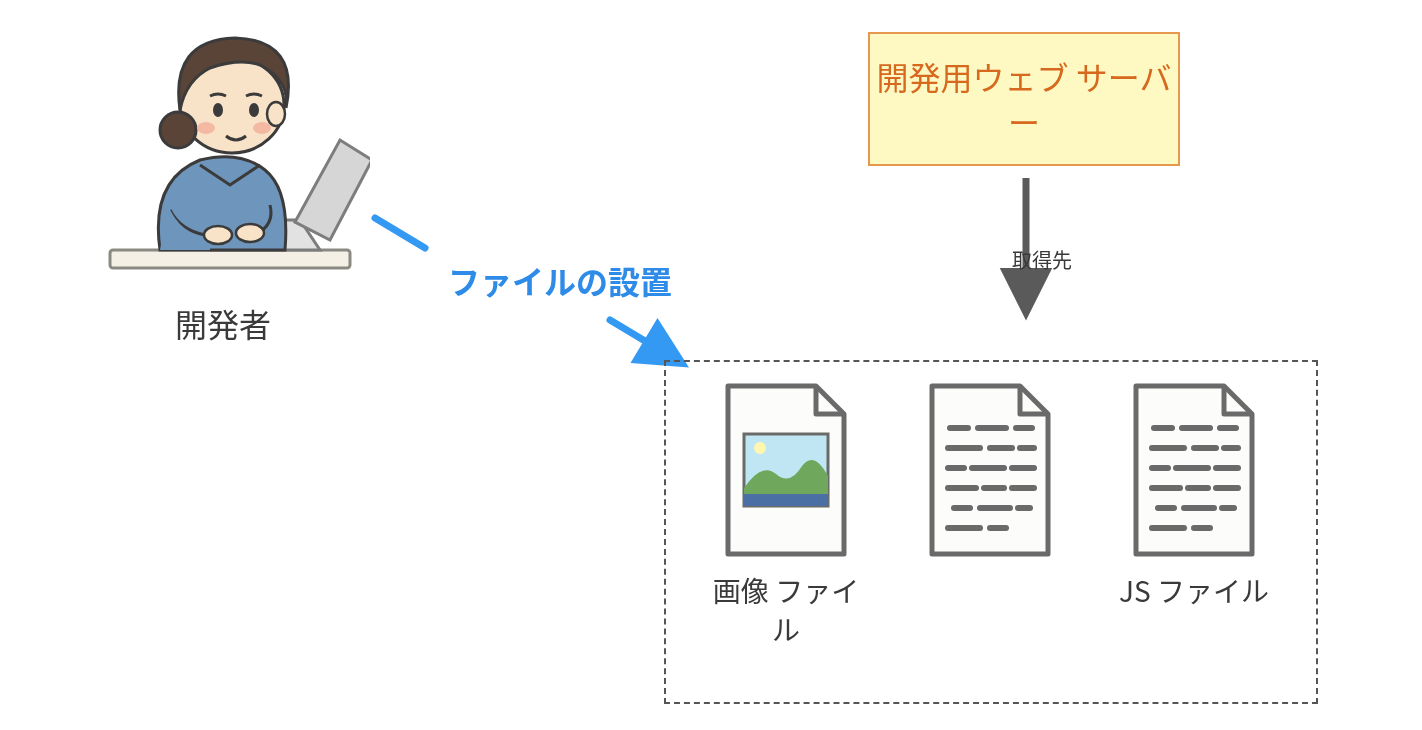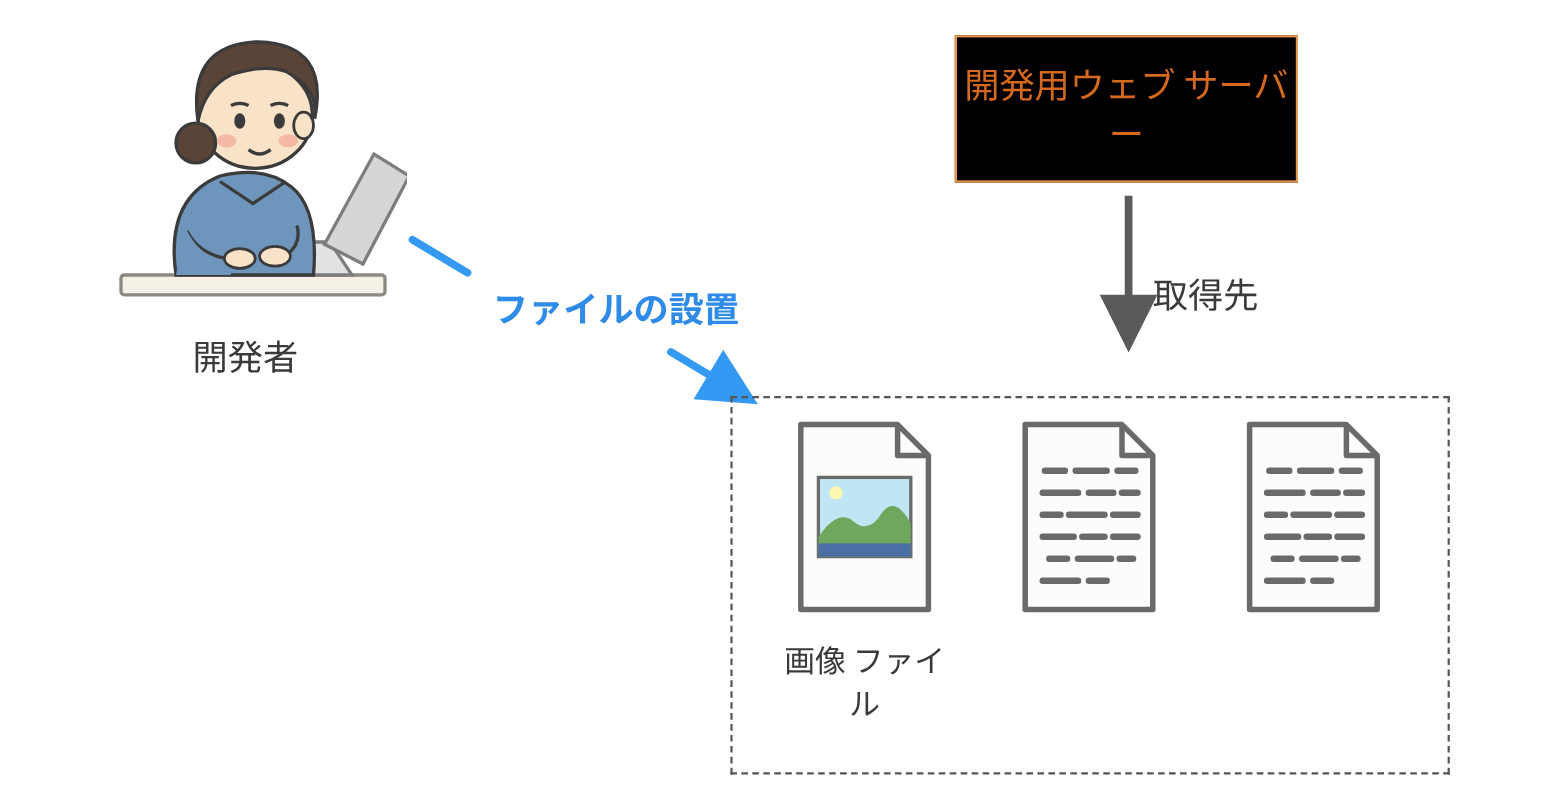--- a/index.html
+++ b/index.html
@@ -13,38 +13,38 @@
     overflow: hidden;
   }
   .label {
     position: absolute;
     color: #3a3a3a;
     white-space: pre;
     line-height: 1.35;
   }
   .server-box {
     position: absolute;
-    background: #000000;
+    background: #fef9c3;
     border: 2px solid #e6984d;
     color: #d6691e;
     display: flex;
     align-items: center;
     justify-content: center;
     text-align: center;
   }
   .files-box {
     position: absolute;
     border: 2px dashed #555555;
   }
   .file-slot {
     position: absolute;
     text-align: center;
   }
   .file-slot .cap {
-    margin-top: 16px;
+    margin-top: 6px;
     font-size: 28px;
     color: #3a3a3a;
     line-height: 1.4;
   }
   svg.abs { position: absolute; display: block; }
 </style>
 </head>
 <body>
 
 <svg class="abs" style="left:90px; top:10px;" width="280" height="290" viewBox="0 0 280 290">
@@ -96,21 +96,21 @@
 </div>
 
 <svg class="abs" style="left:996px; top:170px;" width="60" height="160" viewBox="0 0 60 160">
   <defs>
     <marker id="ahGray" viewBox="0 0 12 12" refX="9" refY="6" markerWidth="9" markerHeight="9" orient="auto-start-reverse">
       <path d="M1 1 L11 6 L1 11 Z" fill="#5a5a5a"></path>
     </marker>
   </defs>
   <line x1="30" y1="8" x2="30" y2="140" stroke="#5a5a5a" stroke-width="7" marker-end="url(#ahGray)"></line>
 </svg>
-<div class="label" style="left:1048px; top:246px; font-size:32px;">取得先</div>
+<div class="label" style="left:1012px; top:246px; font-size:20px;">取得先</div>
 
 <svg class="abs" style="left:365px; top:200px;" width="330" height="180" viewBox="0 0 330 180">
   <defs>
     <marker id="ahBlue" viewBox="0 0 12 12" refX="9" refY="6" markerWidth="9" markerHeight="9" orient="auto-start-reverse">
       <path d="M1 1 L11 6 L1 11 Z" fill="#3399f2"></path>
     </marker>
   </defs>
   <line x1="10" y1="18" x2="60" y2="48" stroke="#3399f2" stroke-width="7" stroke-linecap="round"></line>
   <line x1="245" y1="120" x2="315" y2="162" stroke="#3399f2" stroke-width="7" stroke-linecap="round" marker-end="url(#ahBlue)"></line>
 </svg>
@@ -175,13 +175,15 @@
       <line x1="28" y1="108" x2="56" y2="108"></line>
         <line x1="64" y1="108" x2="84" y2="108"></line>
         <line x1="92" y1="108" x2="114" y2="108"></line>
       <line x1="34" y1="128" x2="50" y2="128"></line>
         <line x1="60" y1="128" x2="90" y2="128"></line>
         <line x1="98" y1="128" x2="110" y2="128"></line>
       <line x1="28" y1="148" x2="60" y2="148"></line>
         <line x1="70" y1="148" x2="86" y2="148"></line>
     </g>
   </svg>
+  <div class="cap">JS
+ファイル</div>
 </div>
 
 </body></html>

